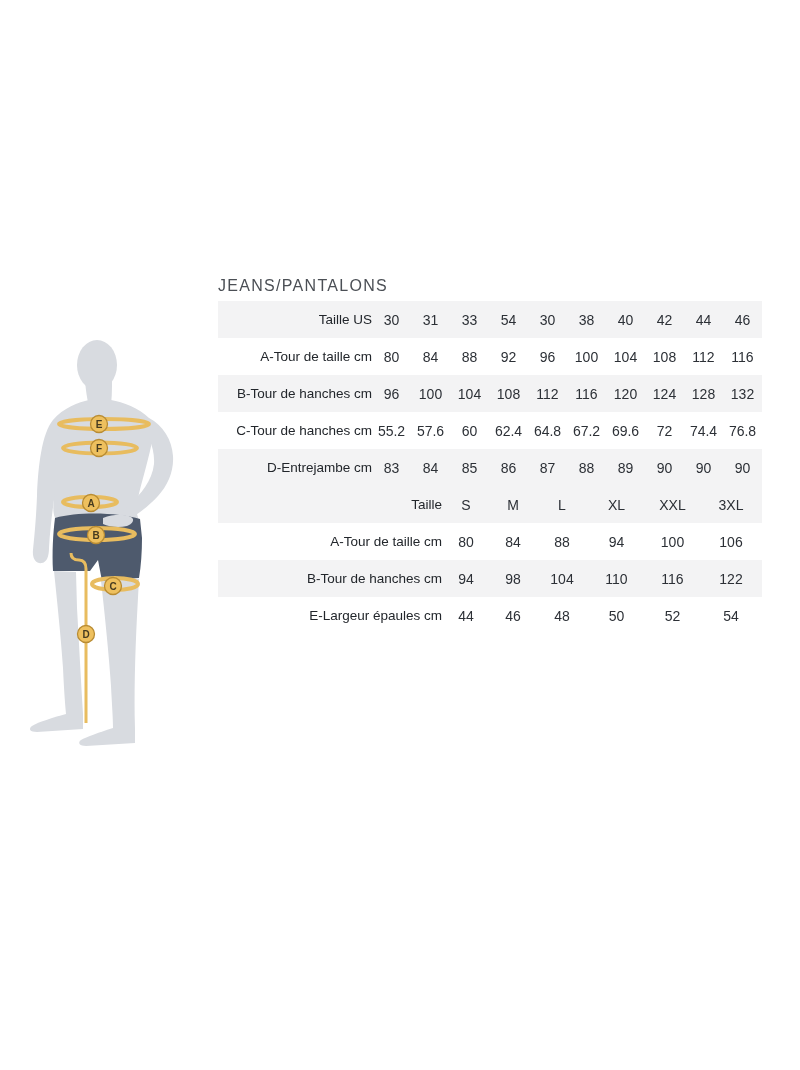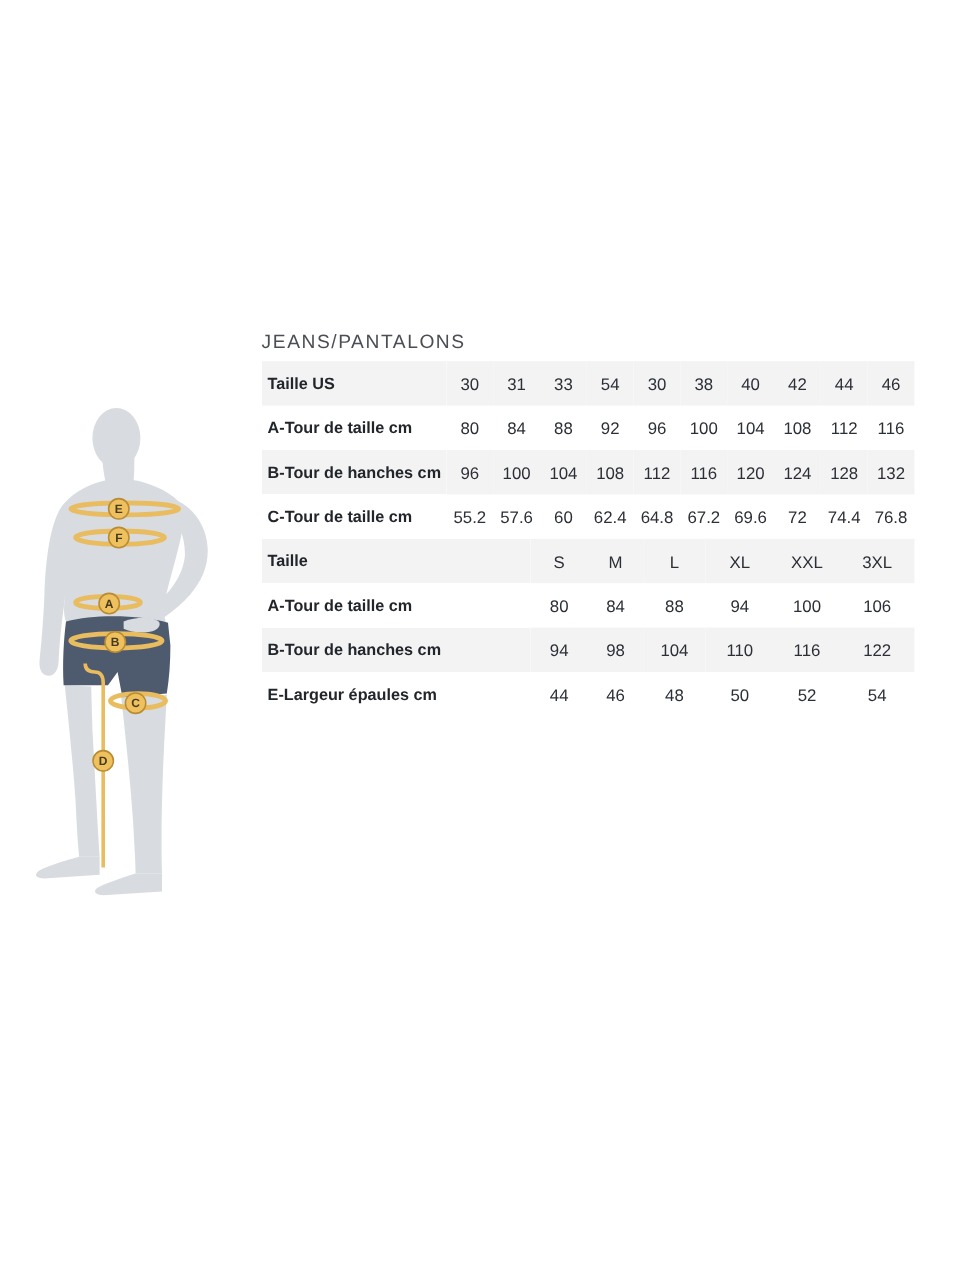--- a/index.html
+++ b/index.html
@@ -27,22 +27,22 @@
     letter-spacing:1.3px;color:var(--heading);
   }
   h2.section-title.second{margin:60px 0 8px 0;}
 
   table.size-table{
     border-collapse:collapse;table-layout:fixed;width:544px;
   }
   table.size-table tr{height:37px;}
   table.size-table tbody tr:nth-child(odd){background:var(--stripe_row);}
   table.size-table th{
-    text-align:left;padding:0 0 0 5px;
-    font-size:13.5px;font-weight:bold;color:var(--text_dark);
+    text-align:right;padding:0 0 0 5px;
+    font-size:13.5px;font-weight:normal;color:var(--text_dark);
     white-space:nowrap;overflow:hidden;
   }
   table.size-table td{
     text-align:center;padding:0;
     font-size:14px;font-weight:400;color:var(--text_value);
     white-space:nowrap;
   }
 </style>
 </head>
 <body>
@@ -160,31 +160,44 @@
             <td>104</td>
             <td>108</td>
             <td>112</td>
             <td>116</td>
             <td>120</td>
             <td>124</td>
             <td>128</td>
             <td>132</td>
           </tr>
           <tr>
-            <th>C-Tour de taille cm</th>
+            <th>C-Tour de hanches cm</th>
             <td>55.2</td>
             <td>57.6</td>
             <td>60</td>
             <td>62.4</td>
             <td>64.8</td>
             <td>67.2</td>
             <td>69.6</td>
             <td>72</td>
             <td>74.4</td>
             <td>76.8</td>
+          </tr>
+          <tr>
+            <th>D-Entrejambe cm</th>
+            <td>83</td>
+            <td>84</td>
+            <td>85</td>
+            <td>86</td>
+            <td>87</td>
+            <td>88</td>
+            <td>89</td>
+            <td>90</td>
+            <td>90</td>
+            <td>90</td>
           </tr>
         </tbody>
     </table>
 
     <table class="size-table">
       <colgroup>
         <col style="width:224px">
         <col style="width:48px">
           <col style="width:46px">
           <col style="width:52px">

